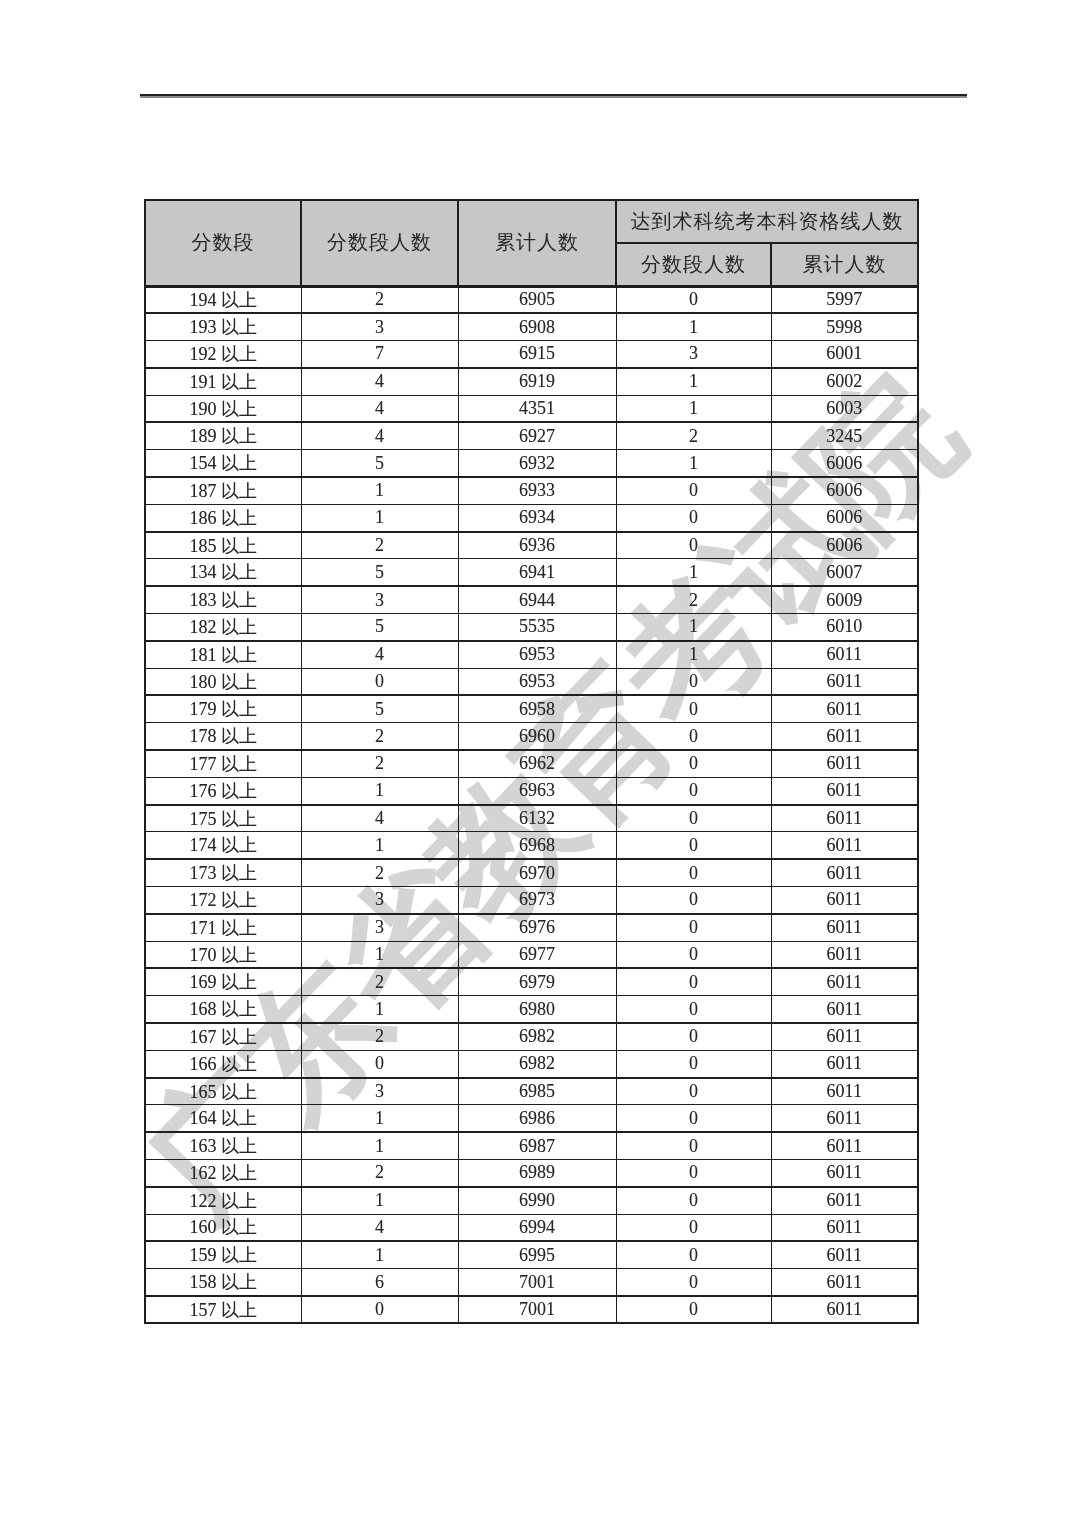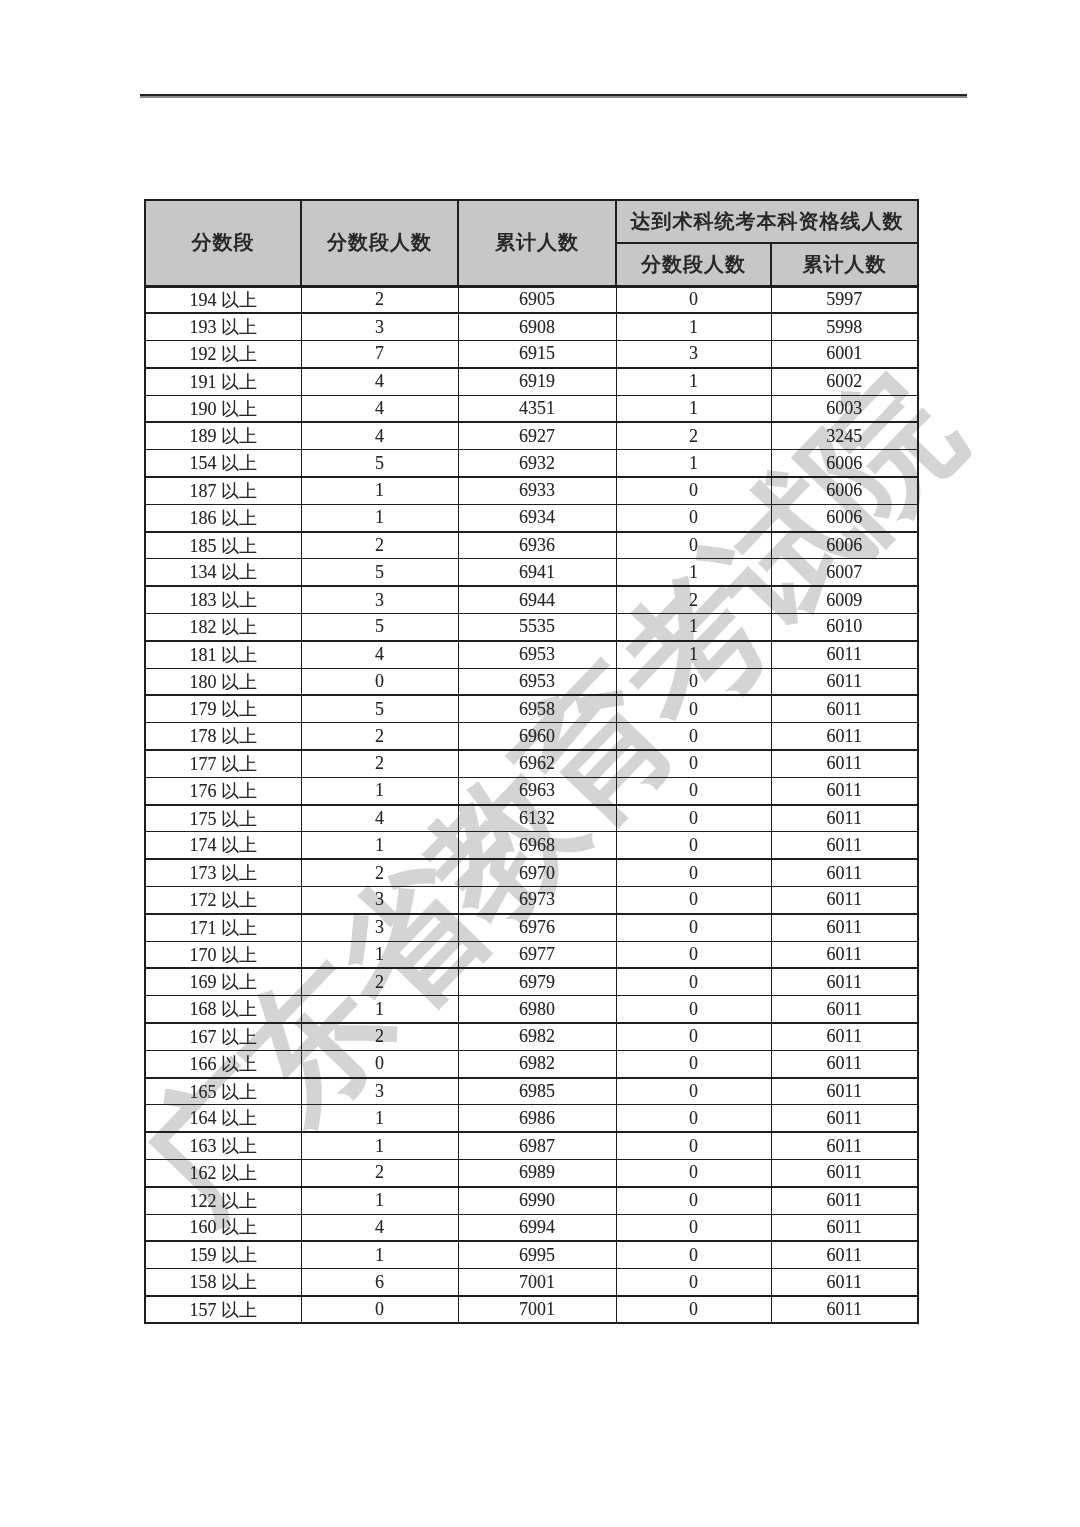--- a/index.html
+++ b/index.html
@@ -53,21 +53,21 @@
     border:1px solid var(--border);
     text-align:center;
     vertical-align:middle;
     padding:0;
     overflow:hidden;
   }
   table.score-table{border:2px solid var(--border);}
   table.score-table thead th{
     background:var(--header-bg);
     font-size:20px;
-    font-weight:bold;
+    font-weight:normal;
     height:43px;
     border-width:2px;
     letter-spacing:1px;
   }
   table.score-table thead{border-bottom:3px solid var(--border);}
   table.score-table td{
     font-size:18px;
     height:27.3px;
     text-shadow:0 0 0.6px rgba(0,0,0,0.35);
   }

